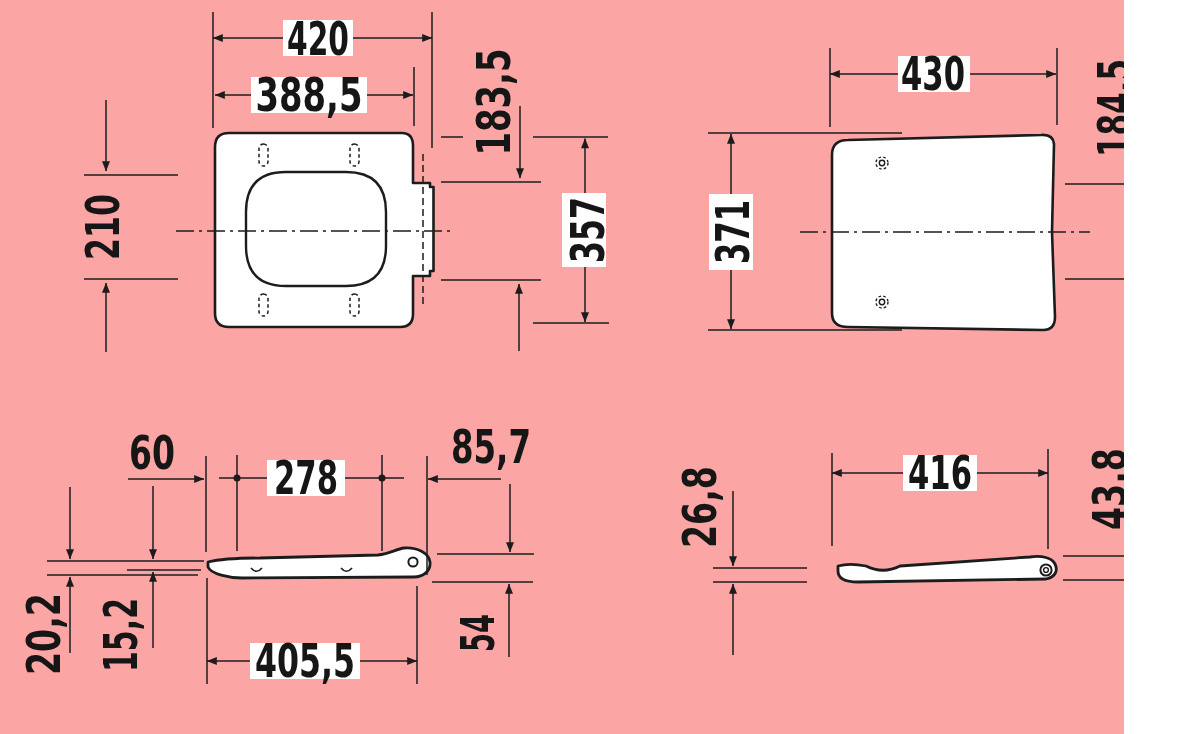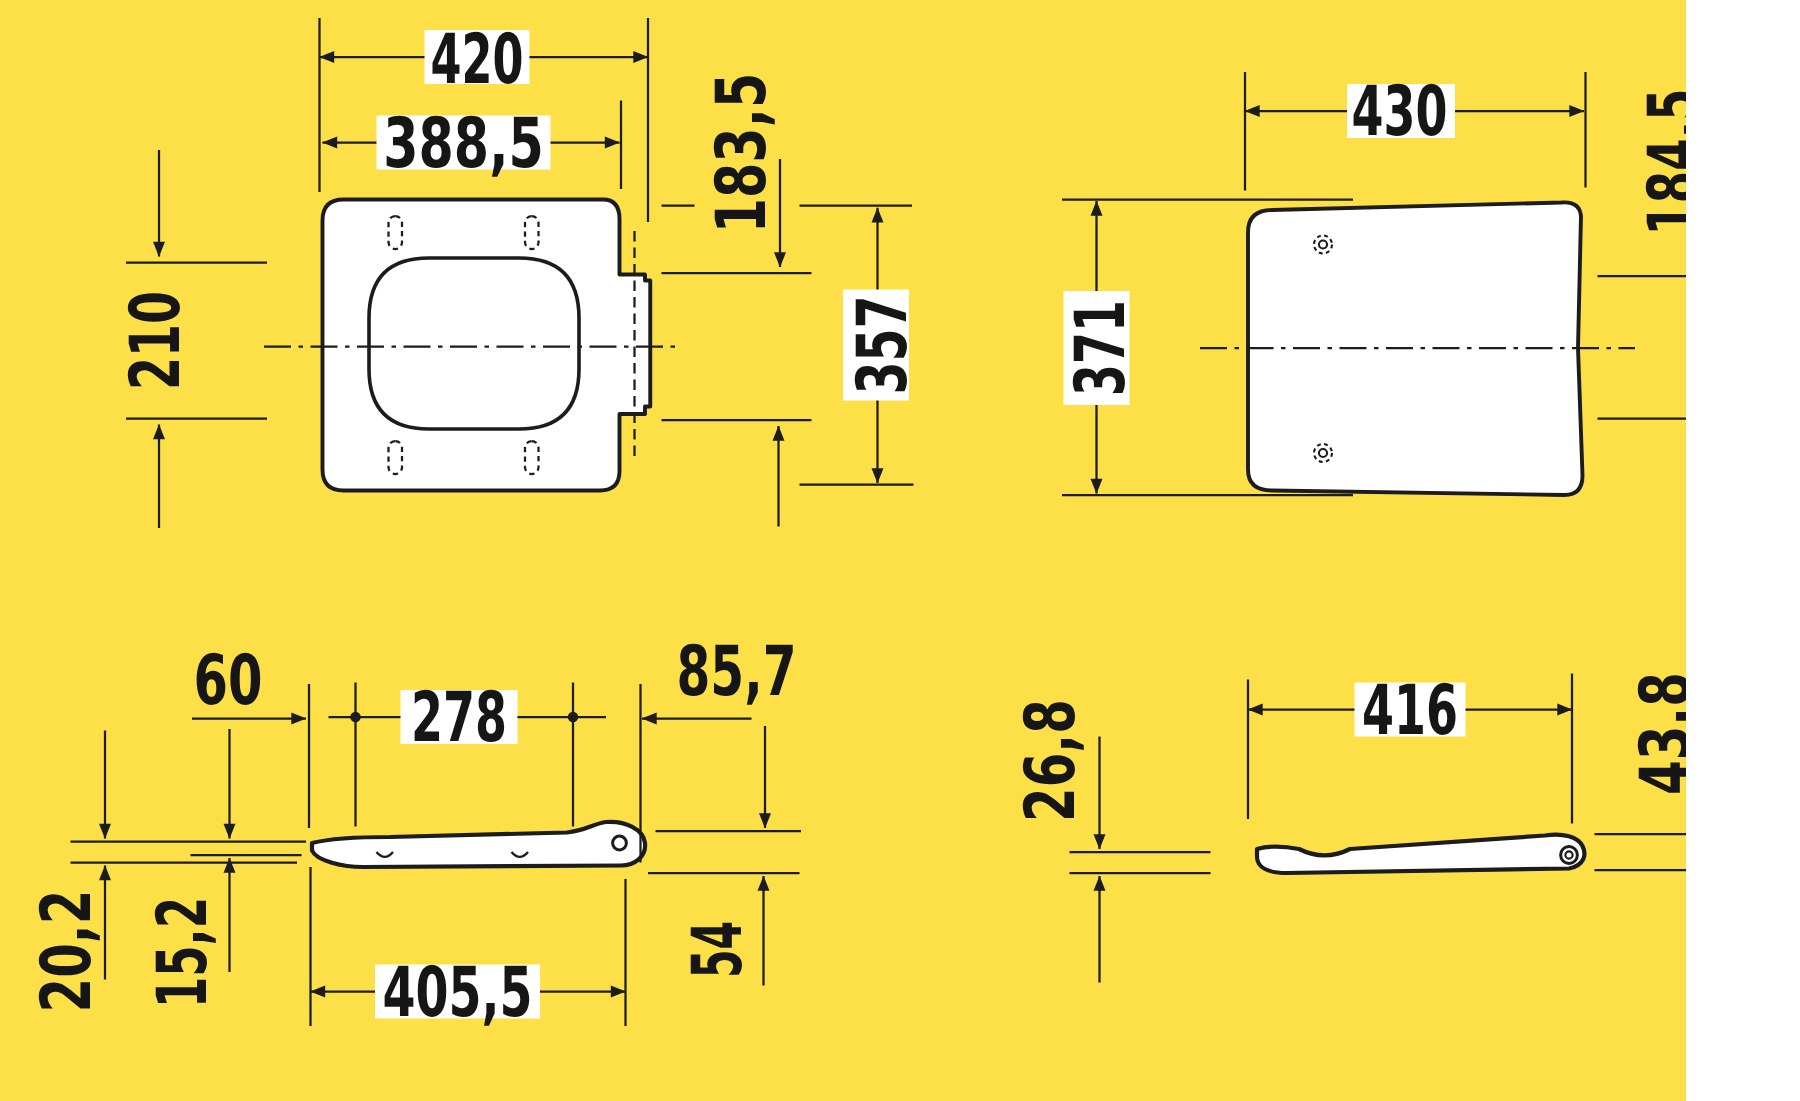--- a/index.html
+++ b/index.html
@@ -1,16 +1,16 @@
 <!DOCTYPE html>
 <html><head>
 <meta charset="utf-8">
 <style>
   html,body{margin:0;padding:0;background:#ffffff;}
-  .stage{width:1124px;height:734px;background:#fde047;position:relative;overflow:hidden;}
+  .stage{width:1124px;height:734px;background:#fca5a5;position:relative;overflow:hidden;}
   svg{display:block;}
   .dimtext{
     font-family:"DejaVu Sans","Liberation Sans",sans-serif;
     font-weight:bold;
     font-size:46px;
     fill:#161616;
   }
   .outline{fill:#ffffff;stroke:#1c1c1c;stroke-width:2.6;stroke-linejoin:round;}
   .thin{stroke:#1c1c1c;stroke-width:1.5;fill:none;}
   .detail{stroke:#1c1c1c;stroke-width:1.6;fill:none;}

